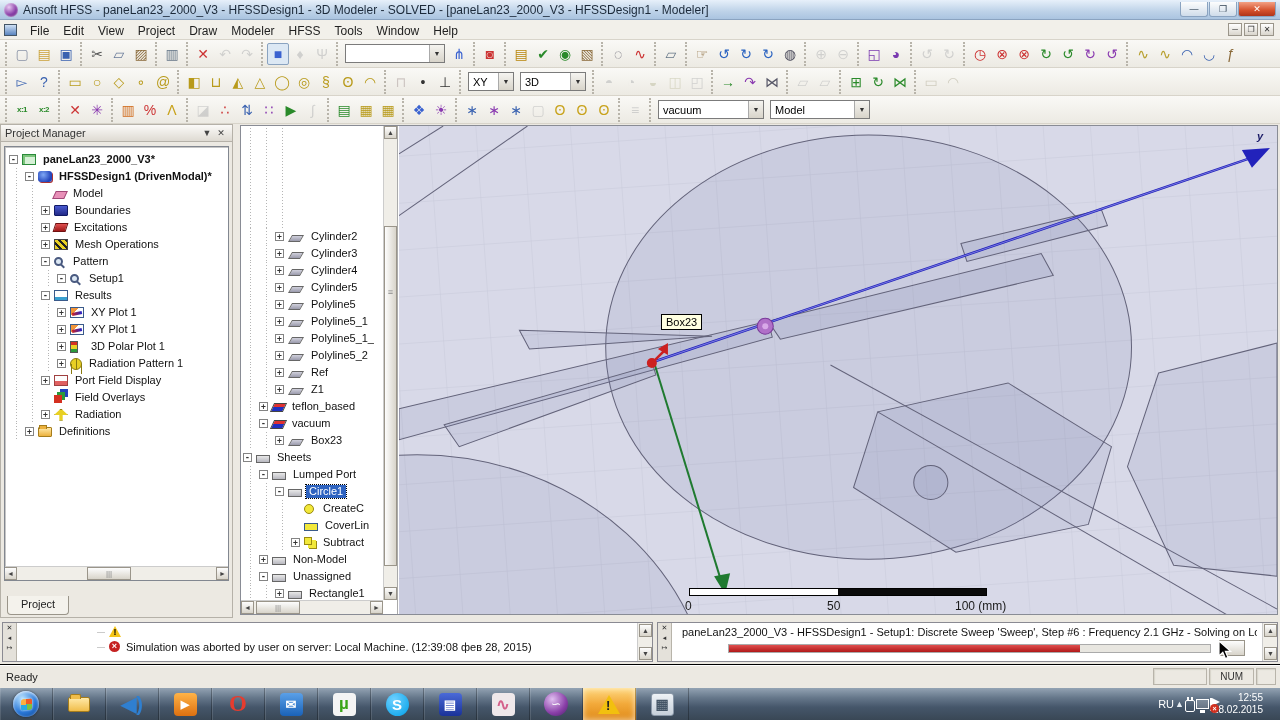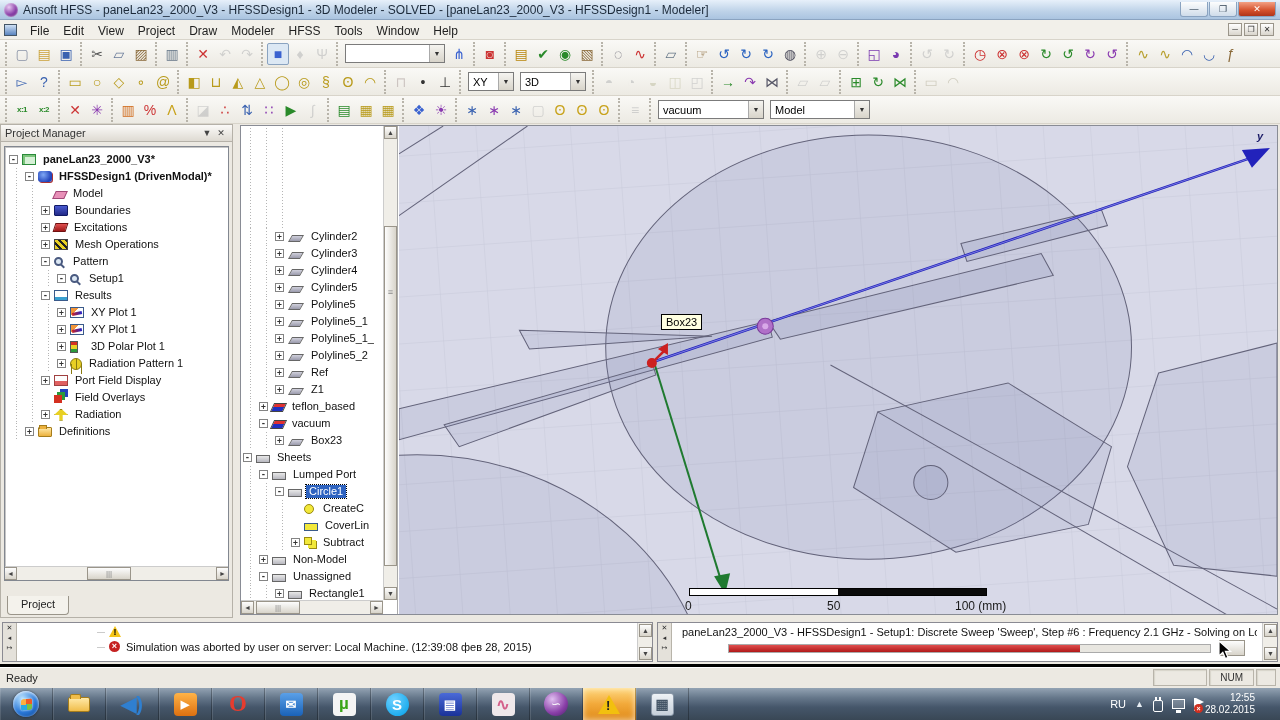--- a/index.html
+++ b/index.html
@@ -142,21 +142,21 @@
   .msg-ico { width:12px; height:11px; flex:none; margin-right:6px; text-align:center; }
   .msg-warning { background:#f5c518; clip-path:polygon(50% 0,100% 100%,0 100%); color:#000; font:bold 9px/12px "Liberation Sans",sans-serif; }
   .msg-error { background:#c52222; border-radius:50%; color:#fff; font:bold 9px/11px "Liberation Sans",sans-serif; width:11px; }
   #prog-label { position:absolute; left:24px; top:3px; right:20px; font-size:11px; color:#111; white-space:nowrap; overflow:hidden; }
   #prog-track { position:absolute; left:70px; top:21px; width:483px; height:9px; background:#e8e6e0; border:1px solid #aaa; }
   #prog-fill { height:100%; background:linear-gradient(#e05050,#b01818); }
   #prog-btn { position:absolute; left:561px; top:17px; width:26px; height:16px; background:linear-gradient(#fdfdfd,#d8d4ca); border:1px solid #9a958a; }
   #mouse-cursor { position:absolute; left:1218px; top:640px; z-index:50; }
 
   
-  #statusbar { position:absolute; left:0; top:664px; width:1280px; height:24px; background:#ece9e2; border-top:3px solid #000000;
+  #statusbar { position:absolute; left:0; top:664px; width:1280px; height:24px; background:#ece9e2; border-top:1px solid #000000;
     box-shadow:inset 0 1px 0 #fff; display:flex; align-items:center; font-size:11px; color:#222; }
   #status-ready { padding-left:6px; }
   #status-cells { margin-left:auto; display:flex; gap:2px; padding-right:4px; }
   .scell { height:17px; border:1px solid #b8b4aa; box-shadow:inset 1px 1px 1px #d8d4ca; font-size:10px; line-height:15px; padding:0 10px; color:#333; }
   .scell.empty1 { width:54px; } .scell.empty2 { width:20px; padding:0; }
 
   
   #taskbar { position:absolute; left:0; top:688px; width:1280px; height:32px;
     background:linear-gradient(#93a3b3, #66788b 30%, #45566a 60%, #394755); display:flex; align-items:stretch; }
   .tk-btn { width:53px; display:flex; align-items:center; justify-content:center;
@@ -176,21 +176,21 @@
   .g-opera { color:#e63c2e; font-size:23px; font-weight:900; font-family:"Liberation Serif",serif; }
   .sq-mail { background:linear-gradient(#5aa0e8,#1a62b8); color:#fff; font-size:13px; }
   .sq-utor { background:#f4f4f4; color:#3aa517; font-size:17px; }
   .sq-skype { background:radial-gradient(circle at 35% 30%, #6fd0ff, #00a0e8); border-radius:50%; color:#fff; font-size:15px; }
   .sq-save { background:linear-gradient(#4a6ad8,#1a3298); color:#fff; font-size:13px; }
   .sq-designer { background:#efe8ea; color:#d4608a; font-size:16px; }
   .sq-hfss { width:24px; height:24px; border-radius:50%; background:radial-gradient(circle at 35% 30%, #e0bff0, #8a3fa8 60%, #4a1f68); color:#fff; font-size:12px; display:flex; align-items:center; justify-content:center; }
   .tk-alert-tri { width:0; height:0; border-left:11px solid transparent; border-right:11px solid transparent; border-bottom:19px solid #f2c00e; position:relative; }
   .tk-alert-tri::after { content:"!"; position:absolute; left:-3px; top:3px; font:bold 13px/16px "Liberation Sans",sans-serif; color:#222; }
   .sq-calc { background:linear-gradient(#eef2f6,#c6d0da); color:#456; font-size:14px; border:1px solid #8a98a8; border-radius:3px; }
-  #tray { margin-left:auto; display:flex; align-items:center; gap:9px; color:#fff; padding-right:4px; }
+  #tray { margin-left:auto; display:flex; align-items:center; gap:1px; color:#fff; padding-right:4px; }
   #tray-lang { font-size:11px; }
   #tray-chevron { font-size:9px; color:#e8eef4; }
   .ic-power { width:10px; height:12px; border:1px solid #fff; border-radius:2px; position:relative; margin-top:3px; }
   .ic-power::before { content:""; position:absolute; top:-4px; left:1px; width:2px; height:3px; background:#fff; box-shadow:4px 0 0 #fff; }
   .ic-net { width:13px; height:10px; border:1px solid #fff; position:relative; background:rgba(255,255,255,.2); }
   .ic-net::after { content:""; position:absolute; left:3px; bottom:-4px; width:5px; height:2px; background:#fff; box-shadow:0 1px 0 #fff; }
   .ic-flag { width:2px; height:13px; background:#fff; position:relative; }
   .ic-flag::before { content:""; position:absolute; top:0; left:2px; border-top:4px solid transparent; border-bottom:4px solid transparent; border-left:8px solid #fff; }
   .ic-flag::after { content:"×"; position:absolute; right:-7px; bottom:-2px; width:9px; height:9px; background:#d03020; border-radius:50%; color:#fff; font:bold 7px/9px "Liberation Sans",sans-serif; text-align:center; }
   #tray-clock { text-align:right; font-size:10px; line-height:12px; padding-right:4px; }

